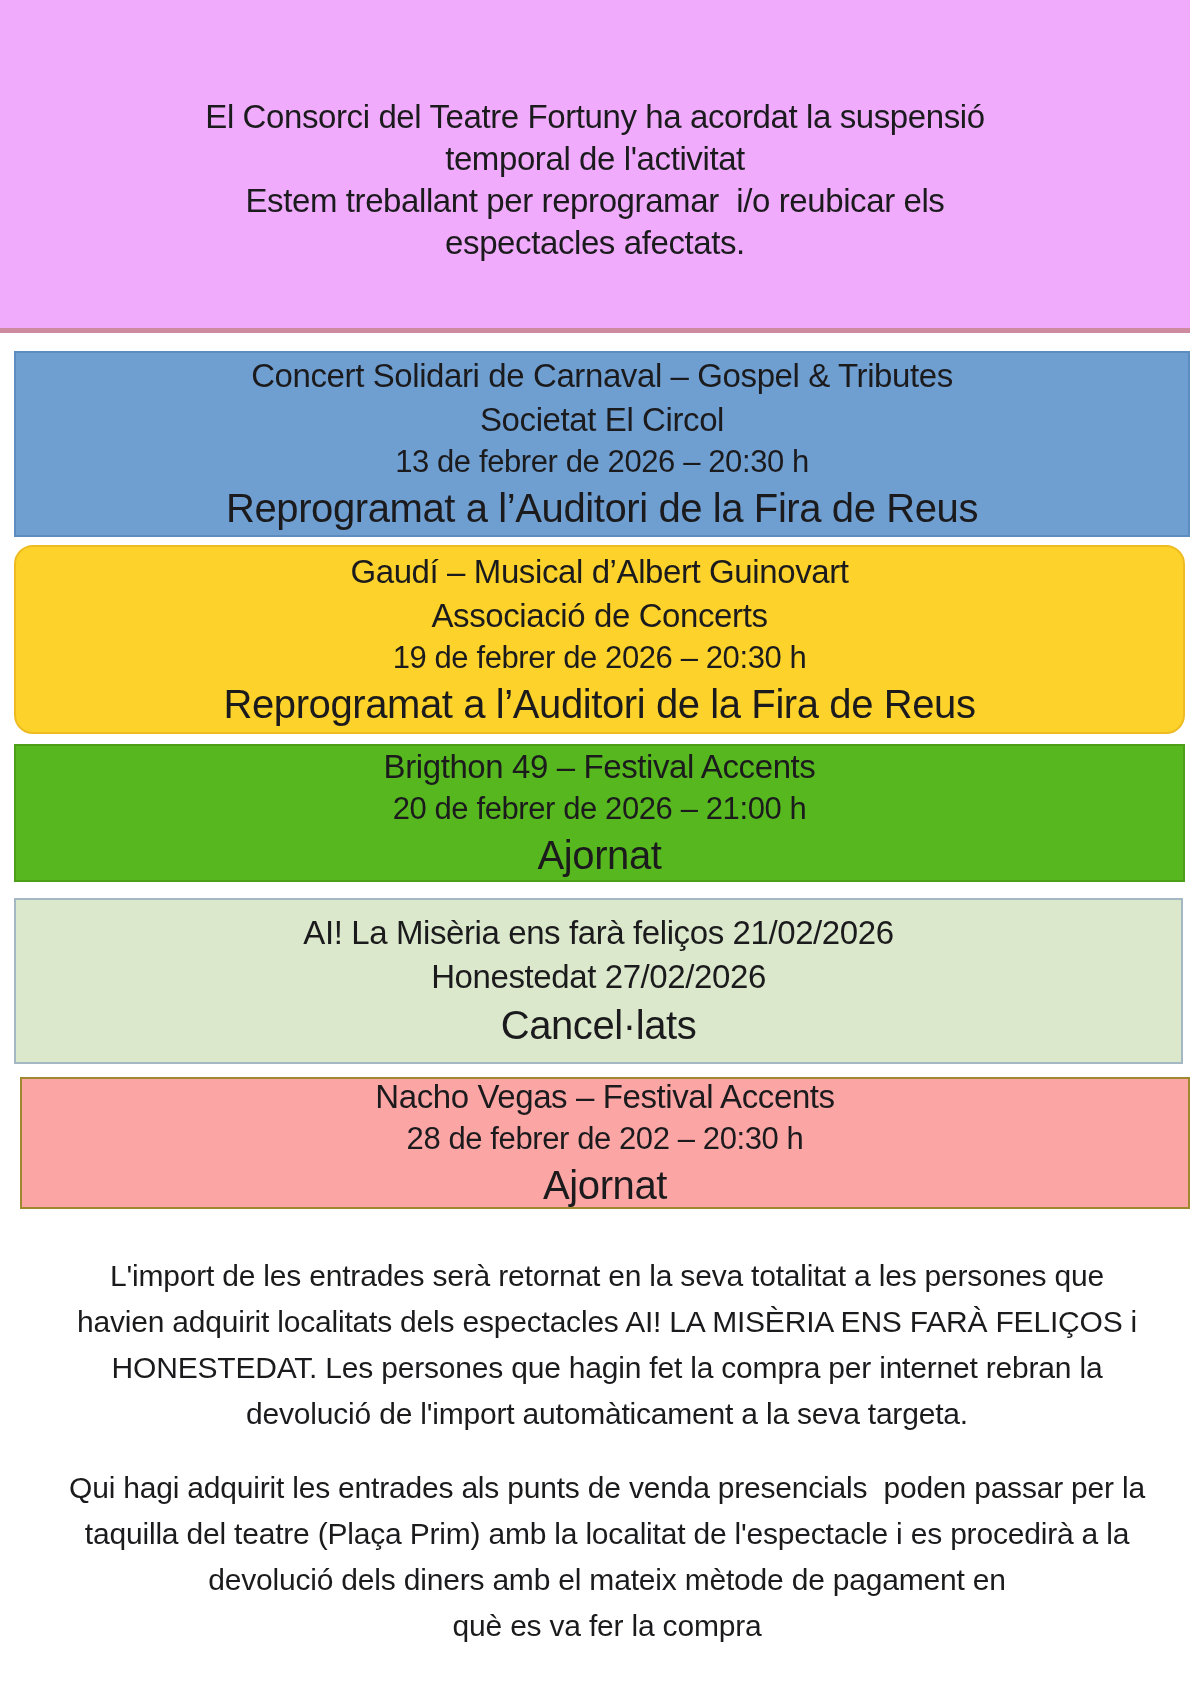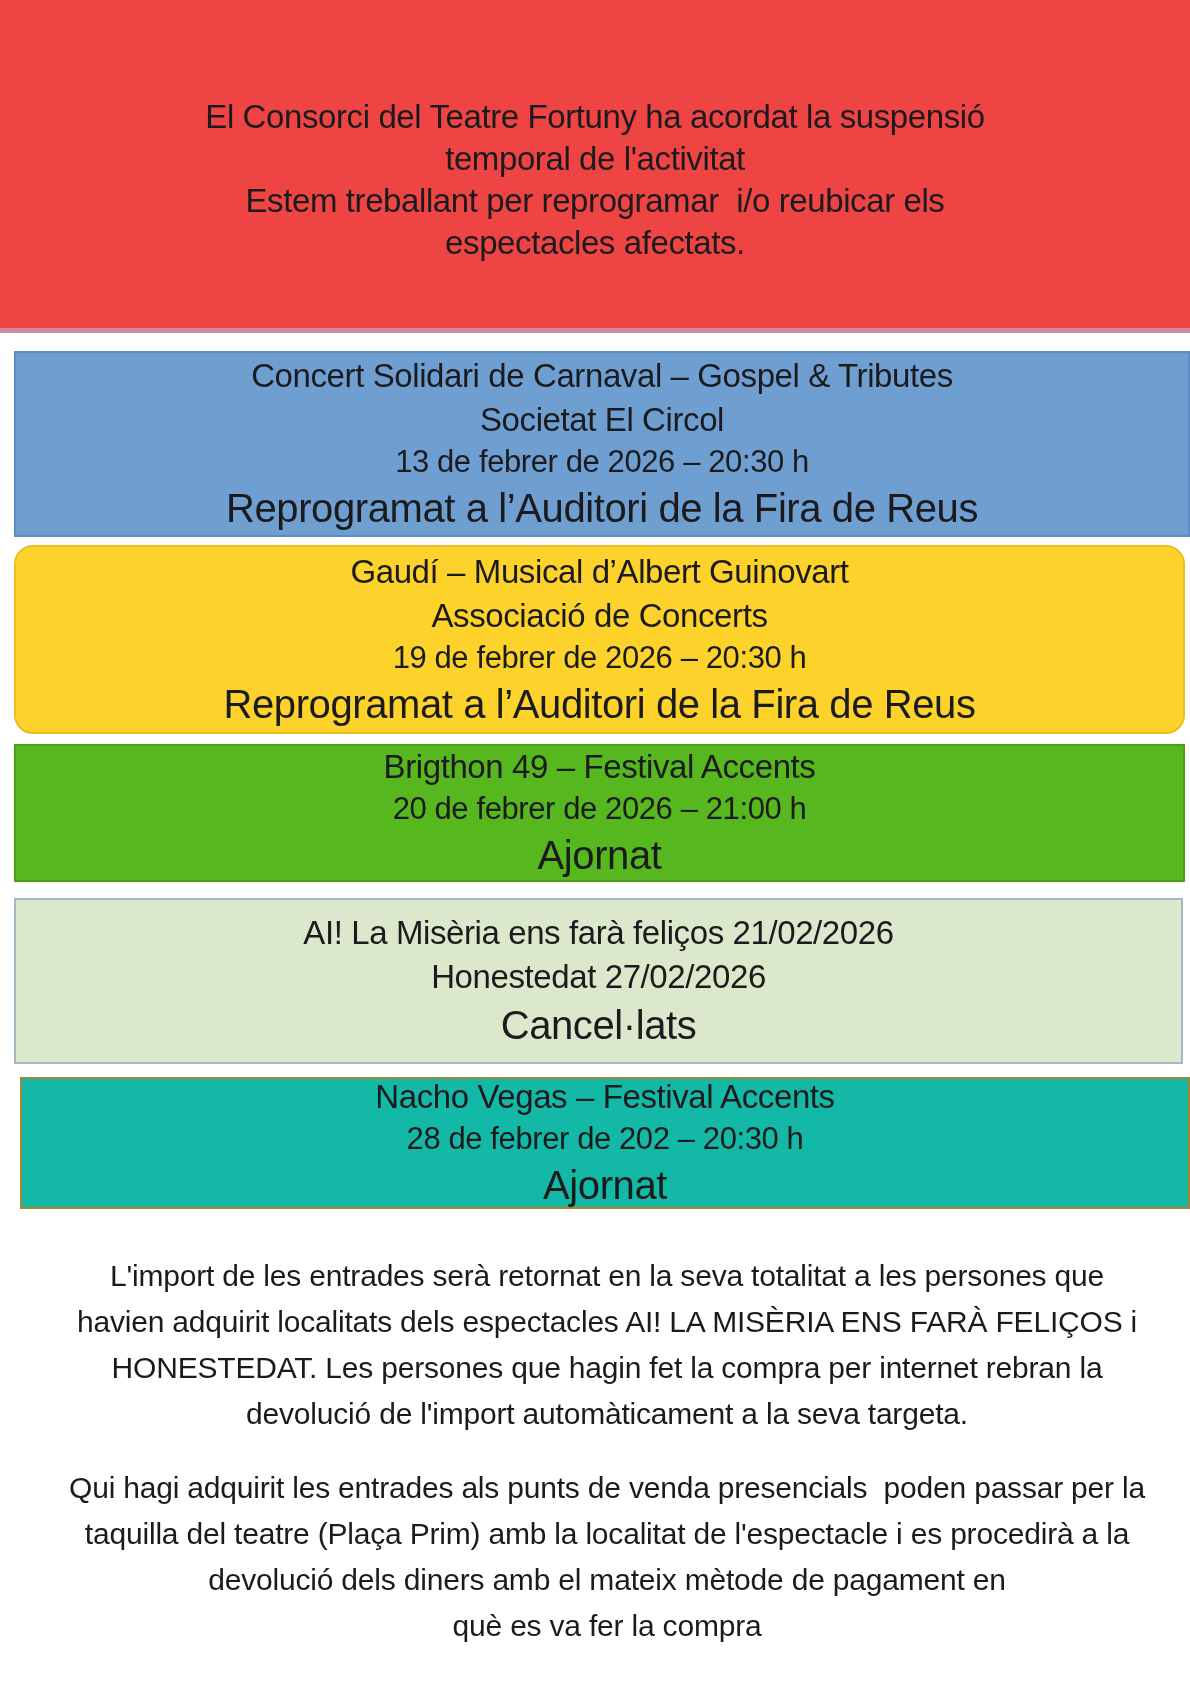--- a/index.html
+++ b/index.html
@@ -54,21 +54,21 @@
     font-size: 30px;
     line-height: 46px;
     letter-spacing: -0.2px;
     margin-left: 24px;
   }
   .para + .para { margin-top: 28px; }
 </style>
 </head>
 <body>
 
-<header class="band header-banner" style="background-color: #ef4444;">
+<header class="band header-banner" style="background-color: #f0abfc;">
   <div>El Consorci del Teatre Fortuny ha acordat la suspensió</div>
   <div>temporal de l'activitat</div>
   <div>Estem treballant per reprogramar&nbsp; i/o reubicar els</div>
   <div>espectacles afectats.</div>
 </header>
 
 <section class="band event-band band-blue" style="background-color: rgb(111, 158, 209); border-color: rgb(93, 140, 192);">
   <div class="line-title">Concert Solidari de Carnaval – Gospel &amp; Tributes</div>
   <div class="line-sub">Societat El Circol</div>
   <div class="line-date">13 de febrer de 2026 – 20:30 h</div>
@@ -87,21 +87,21 @@
   <div class="line-date">20 de febrer de 2026 – 21:00 h</div>
   <div class="line-action">Ajornat</div>
 </section>
 
 <section class="band event-band band-pale" style="background-color: rgb(220, 232, 203); border-color: rgb(163, 184, 194);">
   <div class="line-title">AI! La Misèria ens farà feliços 21/02/2026</div>
   <div class="line-sub">Honestedat 27/02/2026</div>
   <div class="line-action">Cancel·lats</div>
 </section>
 
-<section class="band event-band band-orange" style="background-color: #14b8a6; border-color: rgb(159, 136, 47);">
+<section class="band event-band band-orange" style="background-color: #fca5a5; border-color: rgb(159, 136, 47);">
   <div class="line-title">Nacho Vegas – Festival Accents</div>
   <div class="line-date">28 de febrer de 202 – 20:30 h</div>
   <div class="line-action">Ajornat</div>
 </section>
 
 <main class="footer-info">
   <div class="para">
     <div>L'import de les entrades serà retornat en la seva totalitat a les persones que</div>
     <div>havien adquirit localitats dels espectacles AI! LA MISÈRIA ENS FARÀ FELIÇOS i</div>
     <div>HONESTEDAT. Les persones que hagin fet la compra per internet rebran la</div>

